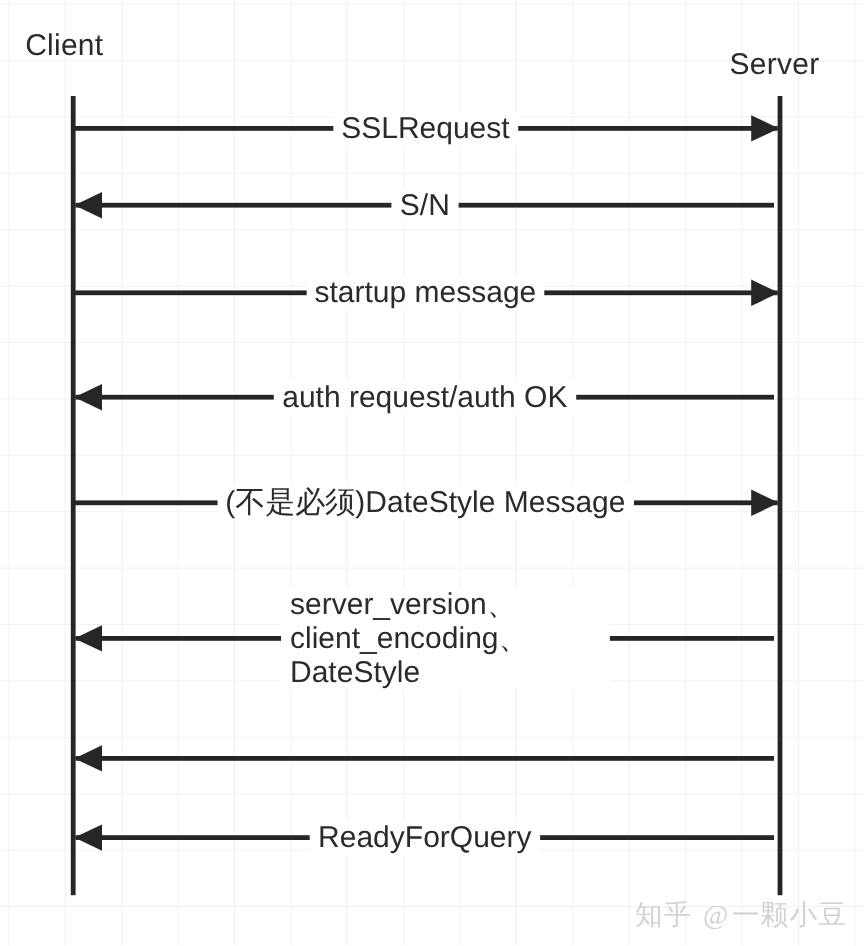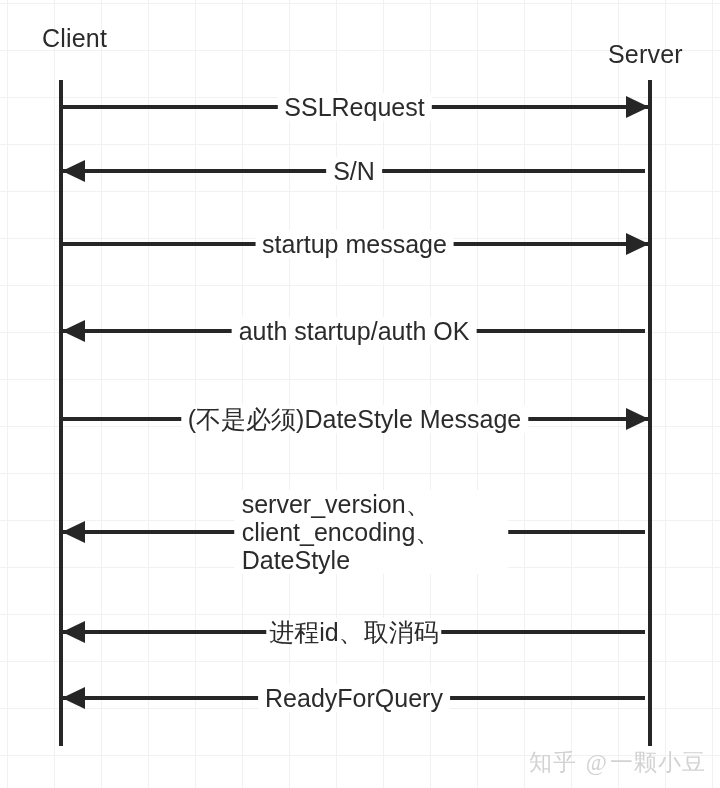--- a/index.html
+++ b/index.html
@@ -23,21 +23,21 @@
     overflow: hidden;
   }
   .actor-label {
     position: absolute;
     font-size: 25px;
     color: #2b2b2b;
     letter-spacing: 0.2px;
     white-space: nowrap;
     line-height: 1;
   }
-  #actor-client { left: 42px; top: 26px; }
+  #actor-client { left: 21px; top: 26px; }
   #actor-server { left: 608px; top: 42px; }
 
   .lifeline {
     position: absolute;
     width: 4px;
     background: #262626;
     top: 80px;
   }
   #lifeline-client { left: 59px; height: 666px; }
   #lifeline-server { left: 648px; height: 666px; }
@@ -131,42 +131,41 @@
 
   <div class="msg to-right" id="msg-startup-message" style="left:61px; right:72px; top:244px;">
     <div class="line"></div>
     <div class="head"></div>
     <div class="label on-line">startup message</div>
   </div>
 
   <div class="msg to-left" id="msg-auth-request" style="left:63px; right:75px; top:331px;">
     <div class="line"></div>
     <div class="head"></div>
-    <div class="label on-line">auth startup/auth OK</div>
+    <div class="label on-line">auth request/auth OK</div>
   </div>
 
   <div class="msg to-right" id="msg-password-message" style="left:61px; right:72px; top:419px;">
     <div class="line"></div>
     <div class="head"></div>
     <div class="label on-line">(不是必须)DateStyle Message</div>
   </div>
 
   <div class="msg to-left" id="msg-parameter-status" style="left:63px; right:75px; top:532px;">
     <div class="line"></div>
     <div class="head"></div>
     <div class="label block two-line" style="left:53%;">
       <span class="l2">server_version、client_encoding、DateStyle</span>
     </div>
   </div>
 
   <div class="msg to-left" id="msg-backend-key-data" style="left:63px; right:75px; top:632px;">
     <div class="line"></div>
     <div class="head"></div>
     <div class="label block two-line" style="left:50%; padding:0 3px;">
-      <span class="l2">进程id、取消码</span>
     </div>
   </div>
 
   <div class="msg to-left" id="msg-ready-for-query" style="left:63px; right:75px; top:698px;">
     <div class="line"></div>
     <div class="head"></div>
     <div class="label on-line">ReadyForQuery</div>
   </div>
 
   <div id="watermark">

